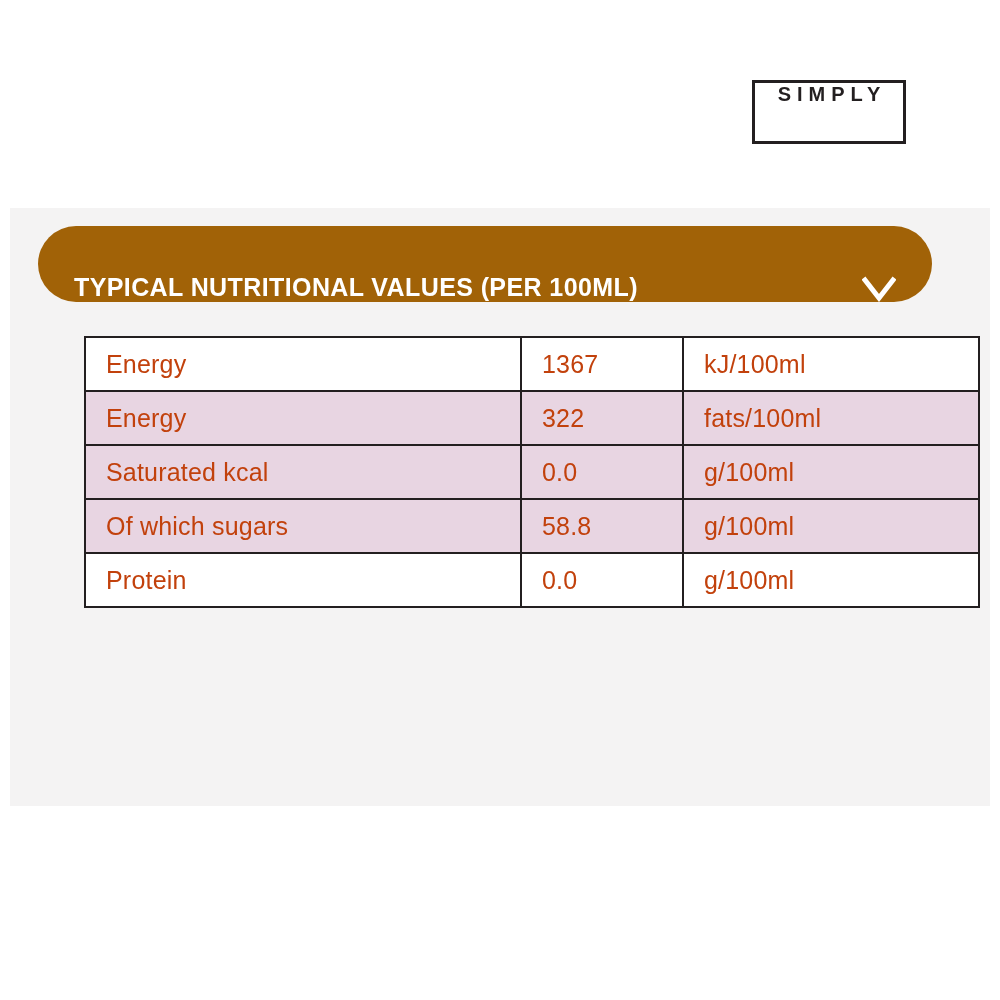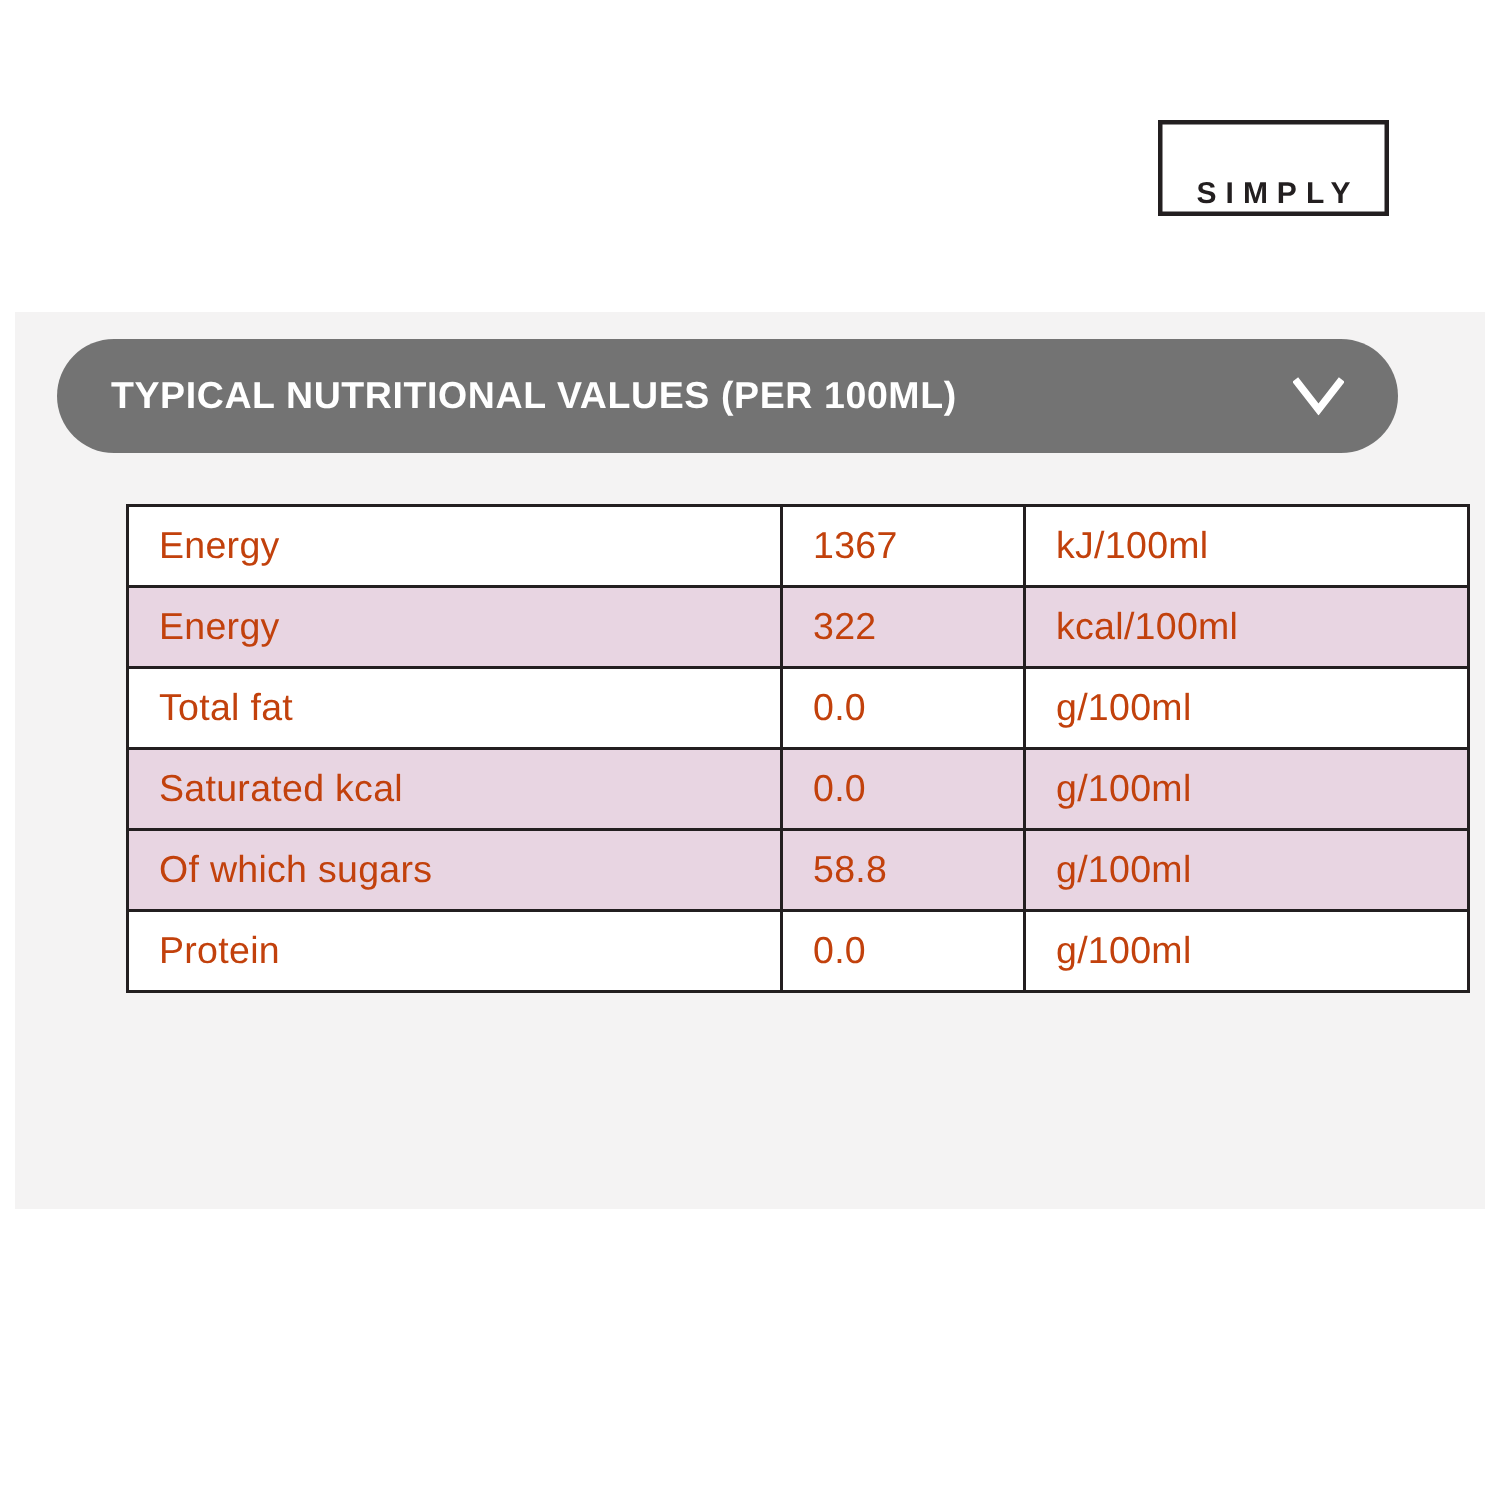--- a/index.html
+++ b/index.html
@@ -12,28 +12,28 @@
     height: 1000px;
     font-family: "Liberation Sans", sans-serif;
     color: #231f20;
     position: relative;
     overflow: hidden;
   }
 
   
   .logo-box {
     position: absolute;
-    left: 772px;
+    left: 752px;
     top: 80px;
     width: 154px;
     height: 64px;
     border: 3px solid #231f20;
     box-sizing: border-box;
     display: flex;
-    align-items: flex-end;
+    align-items: flex-start;
     justify-content: center;
     background: #ffffff;
   }
   .logo-text {
     font-family: "Liberation Sans", sans-serif;
     font-size: 20px;
     font-weight: 700;
     letter-spacing: 6px;
     color: #231f20;
     text-indent: 6px;
@@ -49,24 +49,24 @@
     background: #f4f3f3;
   }
 
   
   .header-pill {
     position: absolute;
     left: 28px;
     top: 18px;
     width: 894px;
     height: 76px;
-    background: #737373;
+    background: #a16207;
     border-radius: 38px;
     display: flex;
-    align-items: center;
+    align-items: flex-end;
     justify-content: space-between;
     box-sizing: border-box;
     padding: 0 36px 0 36px;
   }
   .header-title {
     color: #ffffff;
     font-size: 25px;
     font-weight: 700;
     letter-spacing: 0.4px;
     text-transform: uppercase;
@@ -126,26 +126,21 @@
   <table class="nutrition-table">
     <tbody>
       <tr class="odd">
         <td class="col-name">Energy</td>
         <td class="col-value">1367</td>
         <td class="col-unit">kJ/100ml</td>
       </tr>
       <tr class="even">
         <td class="col-name">Energy</td>
         <td class="col-value">322</td>
-        <td class="col-unit">kcal/100ml</td>
-      </tr>
-      <tr class="odd">
-        <td class="col-name">Total fat</td>
-        <td class="col-value">0.0</td>
-        <td class="col-unit">g/100ml</td>
+        <td class="col-unit">fats/100ml</td>
       </tr>
       <tr class="even">
         <td class="col-name">Saturated kcal</td>
         <td class="col-value">0.0</td>
         <td class="col-unit">g/100ml</td>
       </tr>
       <tr class="even">
         <td class="col-name">Of which sugars</td>
         <td class="col-value">58.8</td>
         <td class="col-unit">g/100ml</td>

